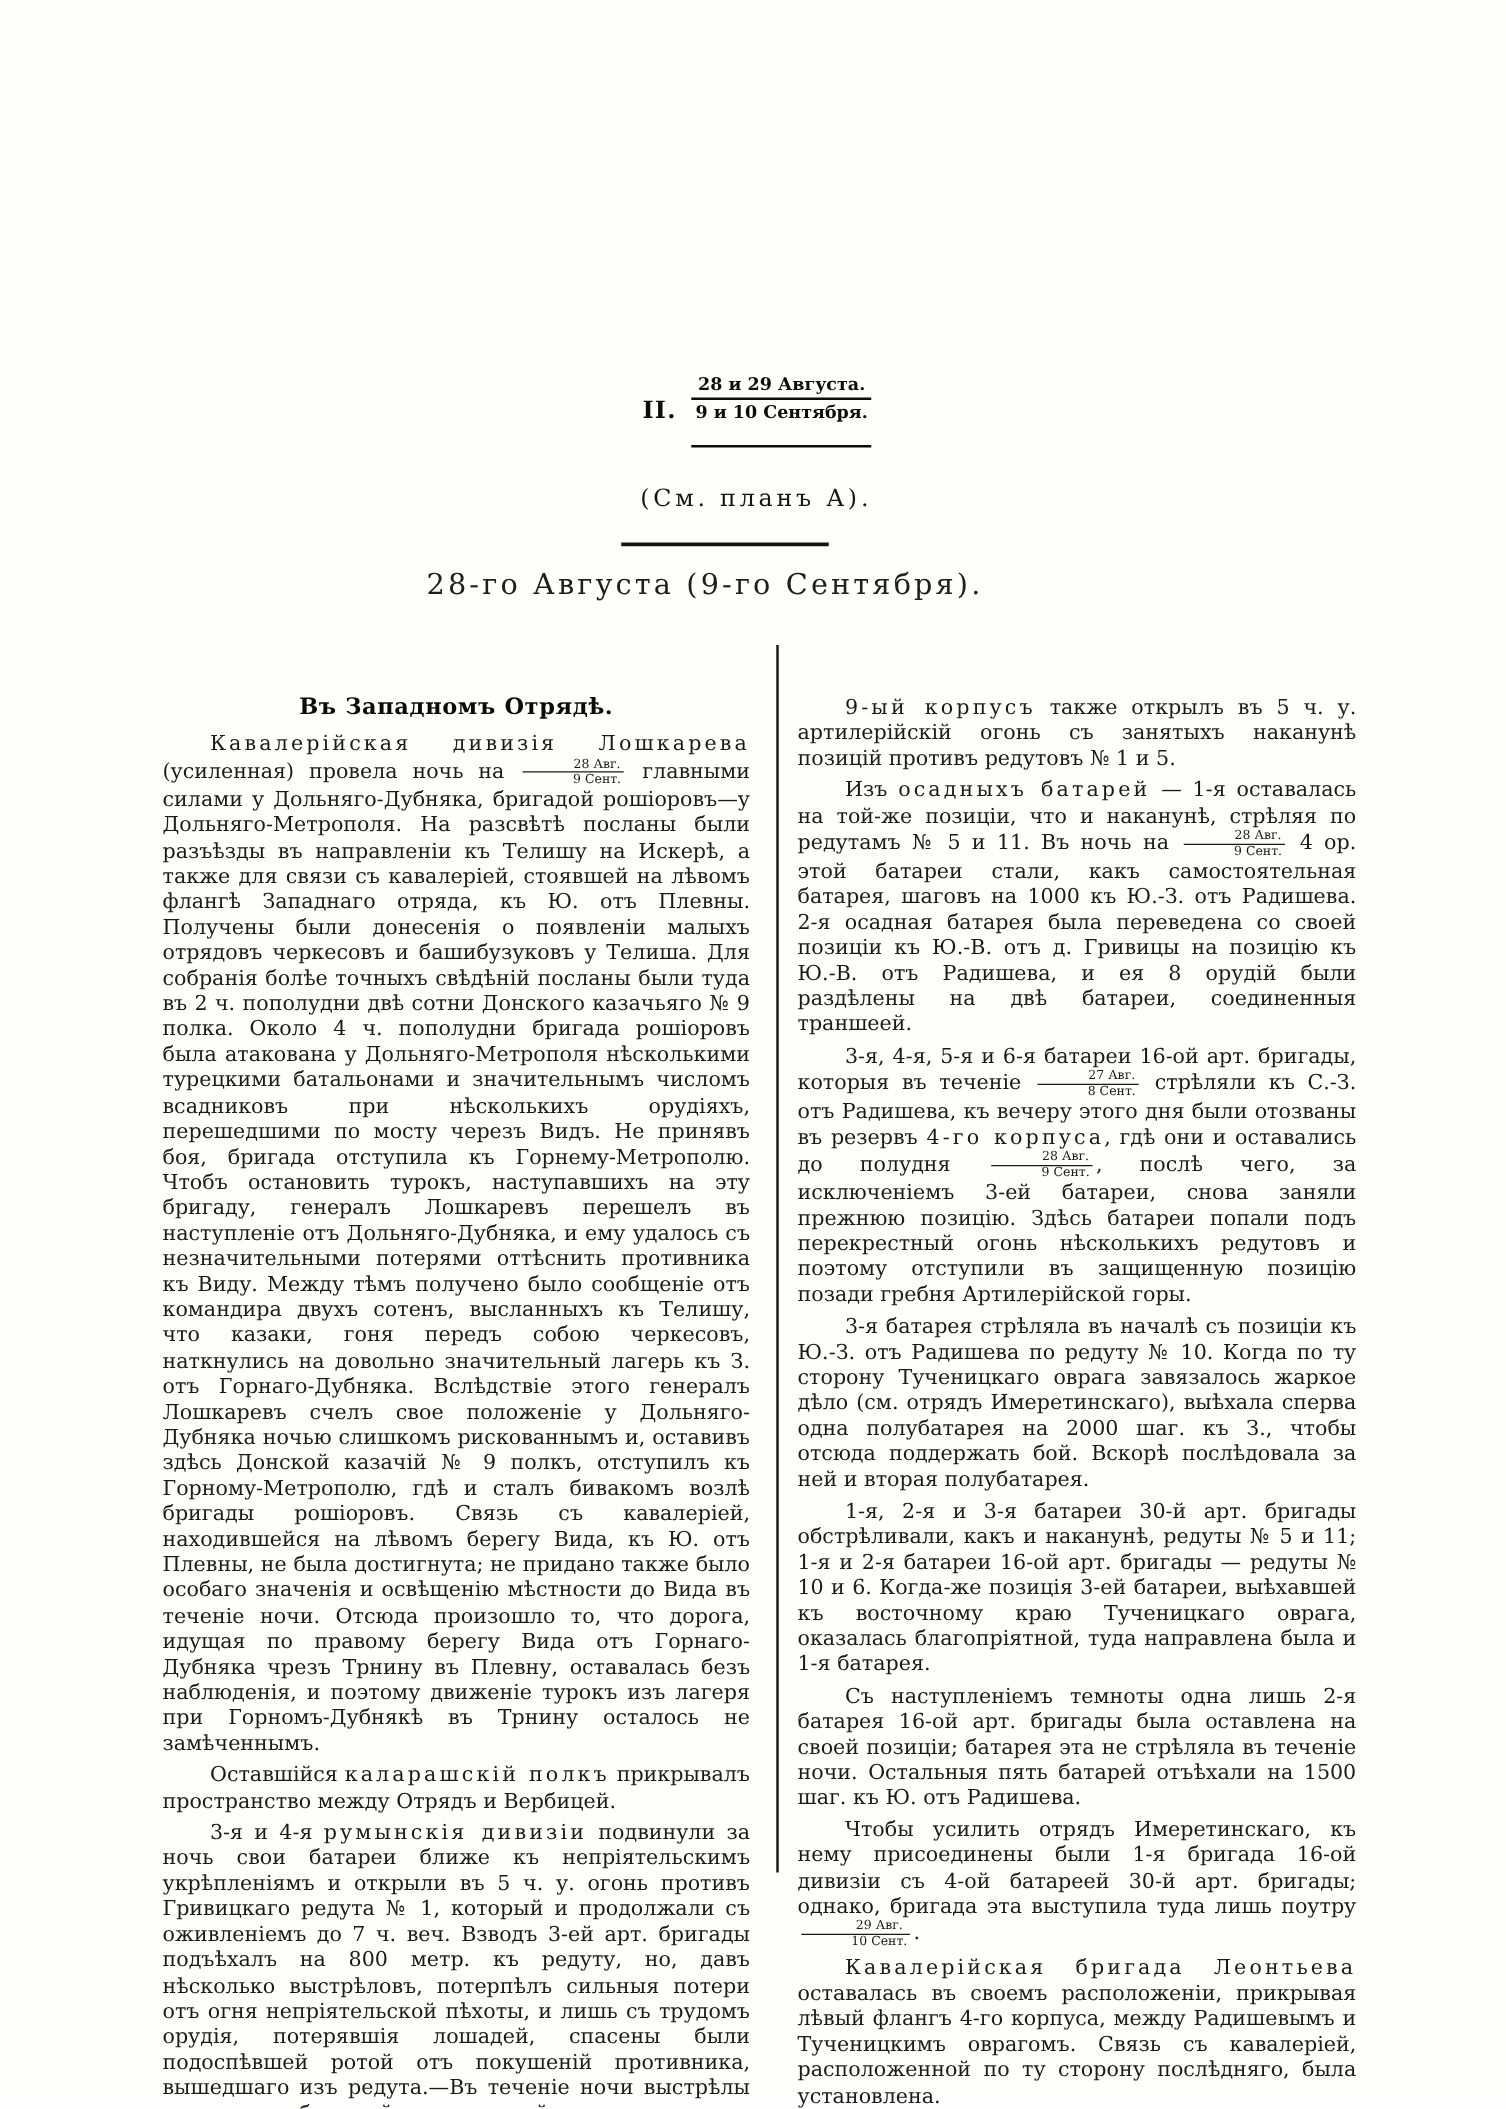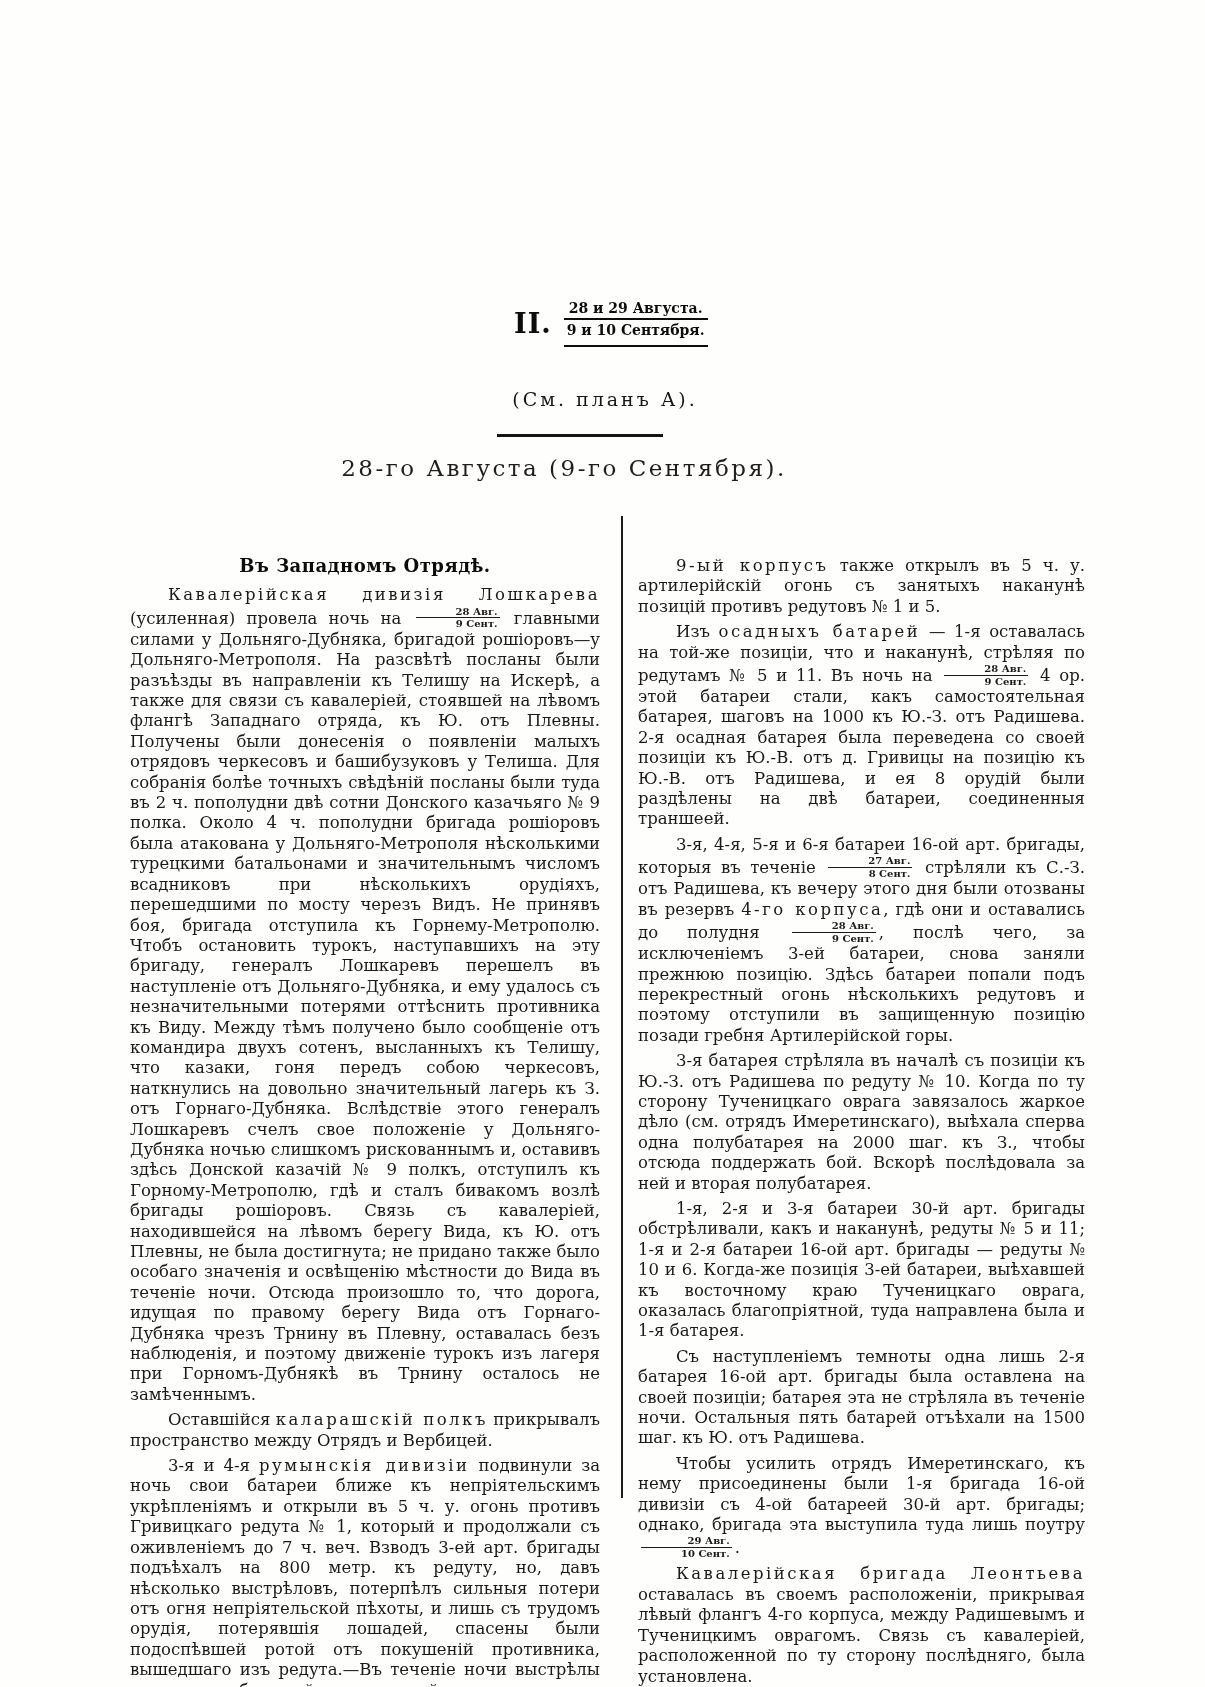--- a/index.html
+++ b/index.html
@@ -6,42 +6,42 @@
   .page{
     position:relative;
     width:1205px;height:1687px;
     background:#fefefd;
     font-family:"DejaVu Serif","Liberation Serif",serif;
     color:#1c1916;
     overflow:hidden;
   }
   
   .hdr{position:absolute;top:300px;left:514px;display:flex;align-items:center;gap:12px;}
-  .numeral{font-size:27px;font-weight:bold;letter-spacing:1px;color:#0c0c0c;line-height:1;}
+  .numeral{font-size:19px;font-weight:bold;letter-spacing:1px;color:#0c0c0c;line-height:1;}
   .hdr-frac{font-weight:bold;font-size:14px;text-align:center;line-height:1.2;color:#0c0c0c;}
   .hdr-frac .num{display:block;border-bottom:2px solid #0c0c0c;padding:0 3px 1px;}
-  .hdr-frac .den{display:block;border-bottom:2px solid #0c0c0c;padding:2px 3px 6px;}
+  .hdr-frac .den{display:block;border-bottom:2px solid #0c0c0c;padding:2px 3px 17px;}
   .plan-note{position:absolute;top:388px;left:605px;transform:translateX(-50%);
     font-size:19px;letter-spacing:3px;white-space:nowrap;color:#181512;}
   .mid-rule{position:absolute;top:434px;left:497px;width:166px;height:3px;background:#141414;}
   .main-title{position:absolute;top:455px;left:564px;transform:translateX(-50%);
     font-size:23px;letter-spacing:2.5px;white-space:nowrap;color:#211d19;}
   
   .col{position:absolute;top:508px;font-size:16.5px;line-height:20.4px;text-align:justify;margin-top:48px;}
   .col-left{left:130px;width:470px;}
   .col-right{left:638px;width:447px;}
   .col-divider{position:absolute;top:516px;left:621px;width:2px;height:982px;background:#1a1a1a;}
   .col-heading{font-weight:bold;font-size:18px;text-align:center;letter-spacing:0.5px;
     margin:0 0 9px 0;color:#0d0b09;text-indent:0;}
   .para{margin:0;text-indent:38px;}
   .para + .para{margin-top:5px;}
   .para.bold-heading{font-weight:bold;font-size:16.5px;text-align:left;color:#0d0b09;}
   .para.spaced-line{letter-spacing:2px;text-align:left;}
   .sp{letter-spacing:2.5px;}
-  .frac{display:inline-block;vertical-align:-4px;text-align:right;font-weight:bold;
+  .frac{display:inline-block;vertical-align:-4px;text-align:center;font-weight:normal;
     font-size:10px;line-height:1.15;margin:0 3px;}
   .frac .ft{display:block;border-bottom:1px solid #1c1916;padding:0 2px;}
   .frac .fb{display:block;padding:0 2px;}
 </style>
 </head>
 <body>
 
 <div class="page">
 
   <div class="hdr">

